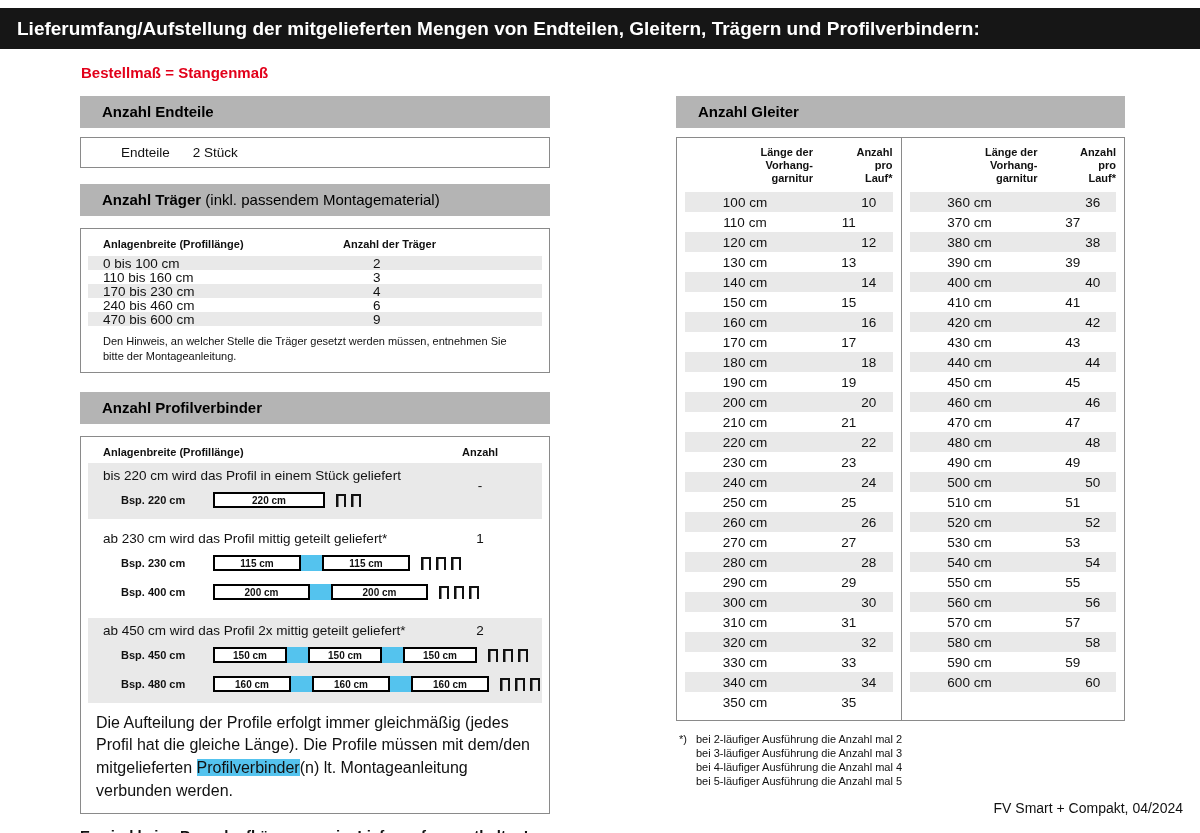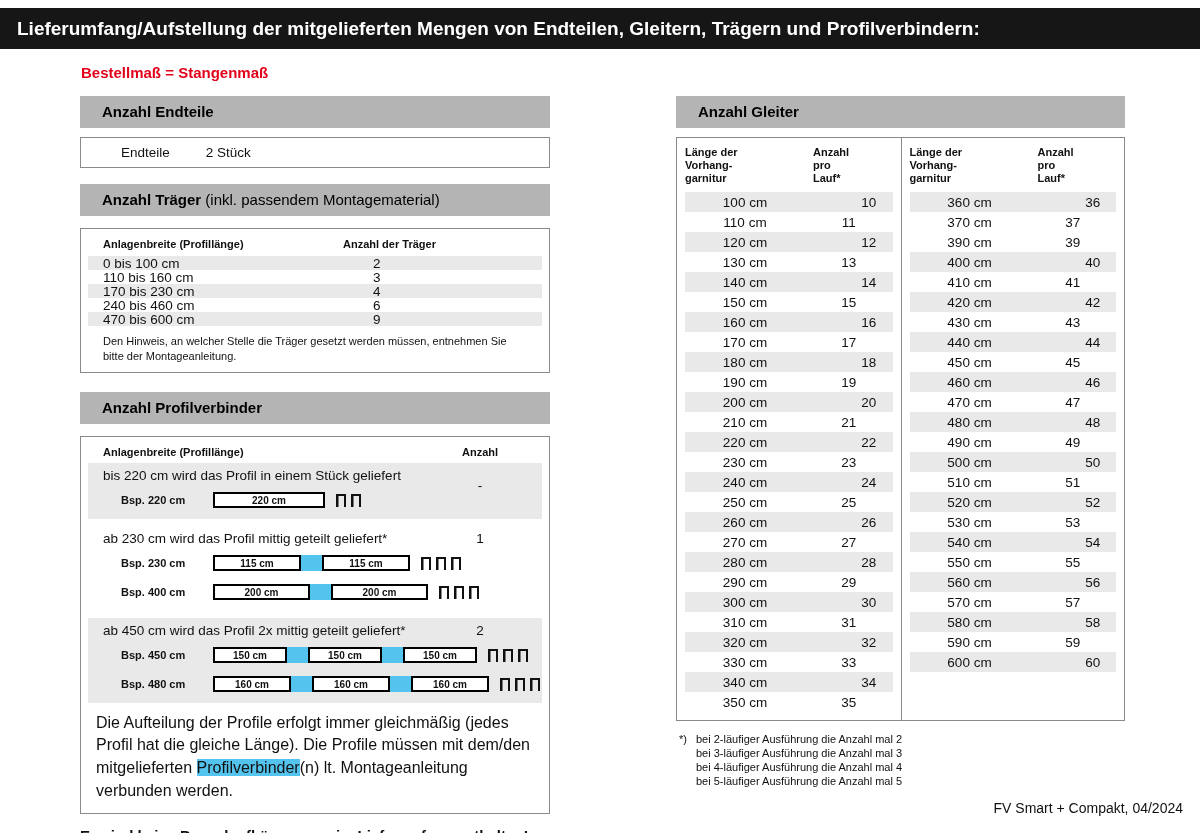--- a/index.html
+++ b/index.html
@@ -8,21 +8,21 @@
   .topbar { position:absolute; top:8px; left:0; width:1200px; height:41px; background:#161616;
     color:#fff; font-weight:bold; font-size:19px; line-height:41px; padding-left:17px; }
   .subtitle { position:absolute; left:81px; top:64px; font-size:15px; font-weight:bold; color:#e2001a; }
   .col-left { position:absolute; left:80px; top:96px; width:470px; }
   .col-right { position:absolute; left:652px; top:96px; width:473px;padding-left:24px; }
   .bar { height:32px; background:#b4b4b4; font-size:15px; font-weight:bold; line-height:32px; padding-left:22px; color:#000; }
   .bar .n { font-weight:normal; }
   .box { border:1px solid #8a8a8a; background:#fff; }
   .endteile-box { margin-top:9px; height:31px; border:1px solid #8a8a8a; display:flex; align-items:center; font-size:13.5px; }
   .endteile-box .lbl { margin-left:40px; }
-  .endteile-box .val { margin-left:36px; }
+  .endteile-box .val { margin-left:23px; }
   .mt-traeger { margin-top:16px; }
   .traeger-box { margin-top:12px; padding-bottom:2px; }
   .thead { display:grid; grid-template-columns:262px 1fr; font-size:11px; font-weight:bold; padding:9px 0 6px; }
   .thead .h1 { padding-left:22px; }
   .trow { display:grid; grid-template-columns:255px 1fr; height:14px; align-items:center; font-size:13.5px; margin:0 7px; }
   .trow .c1 { padding-left:15px; }
   .trow .c2 { padding-left:30px; }
   .trow.shaded { background:#e9e9e9; }
   .tnote { font-size:11px; line-height:1.35; padding:8px 36px 6px 22px; }
   .mt-pv { margin-top:19px; }
@@ -46,21 +46,21 @@
   .brackets { display:flex; gap:5px; margin-left:11px; }
   .bkt { width:10px; height:13px; border-top:2.5px solid #111;
     background:linear-gradient(#111,#111) left top/2.5px 100% no-repeat,
                linear-gradient(#111,#111) right top/2.5px 100% no-repeat; }
   .pv-note { font-size:16px; line-height:1.42; padding:9px 16px 10px 15px; }
   .hl { background:#54c3ee; }
   .bottom-note { margin-top:13px; font-size:15px; font-weight:bold; }
   .gleiter-box { margin-top:9px; display:grid; grid-template-columns:1fr 1fr; min-height:577px; align-items:stretch; }
   .ghalf { padding-bottom:8px; }
   .ghalf.second { border-left:1px solid #8a8a8a; }
-  .ghead { display:grid; grid-template-columns:128px 1fr; text-align:left; font-size:11px; font-weight:bold;
+  .ghead { display:grid; grid-template-columns:128px 1fr; text-align:right; font-size:11px; font-weight:bold;
     line-height:13px; padding:8px 0 7px; margin:0 8px; }
   .ghead span { white-space:pre-line; }
   .grow { display:grid; grid-template-columns:120px 1fr; height:20px; align-items:center; font-size:13.5px; margin:0 8px; text-align:center; }
   .grow.shaded { background:#e9e9e9;gap:40px; }
   .gfootnotes { margin-top:11px; font-size:11px; line-height:14px; padding-left:3px; }
   .fnrow { display:flex; }
   .fnmark { width:17px; flex:0 0 17px; }
   .pagefooter { position:absolute; right:17px; bottom:17px; font-size:14px; }
 </style>
 </head>
@@ -347,20 +347,24 @@
       <div>
 
       <div class="grow shaded">
           <span class="gc1">360 cm</span>
           <span class="gc2">36</span>
         </div>
           <div class="grow">
           <span class="gc1">370 cm</span>
           <span class="gc2">37</span>
         </div>
+          <div class="grow shaded">
+          <span class="gc1">380 cm</span>
+          <span class="gc2">38</span>
+        </div>
           <div class="grow">
           <span class="gc1">390 cm</span>
           <span class="gc2">39</span>
         </div>
           <div class="grow shaded">
           <span class="gc1">400 cm</span>
           <span class="gc2">40</span>
         </div>
           <div class="grow">
           <span class="gc1">410 cm</span>

